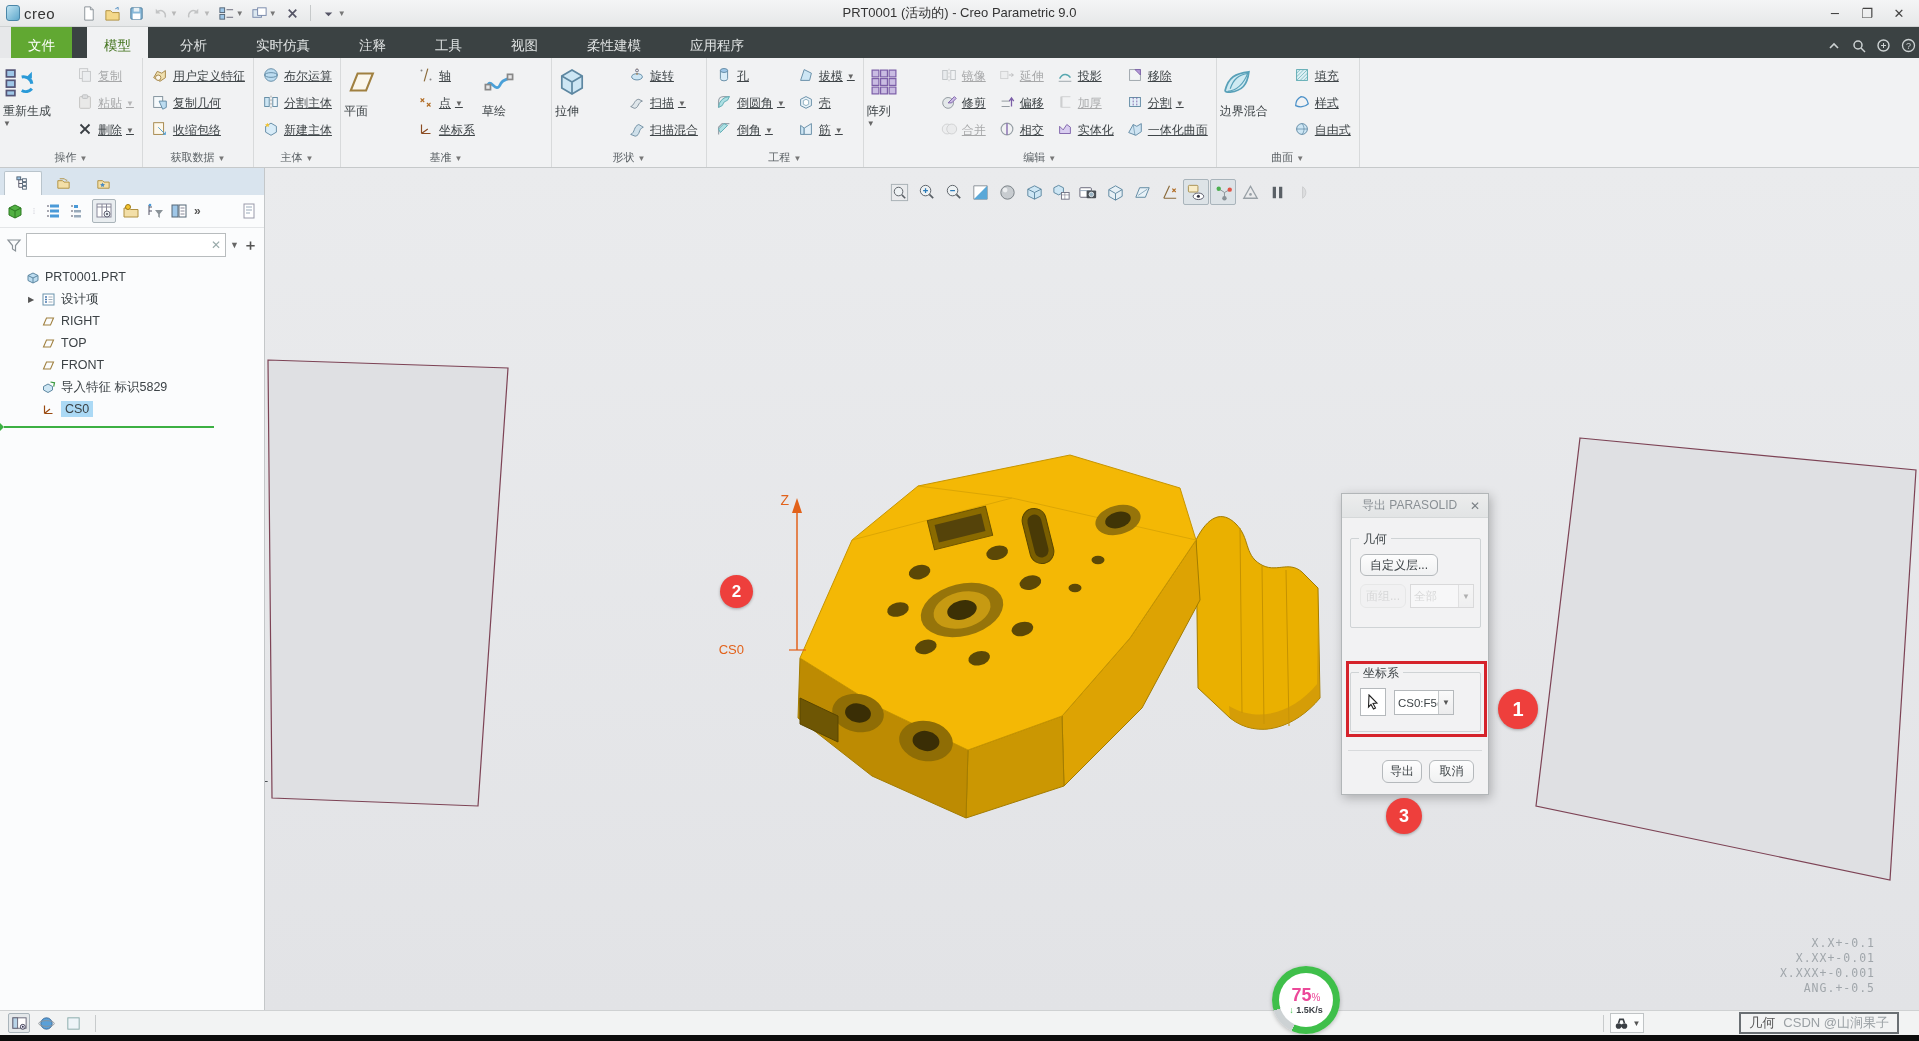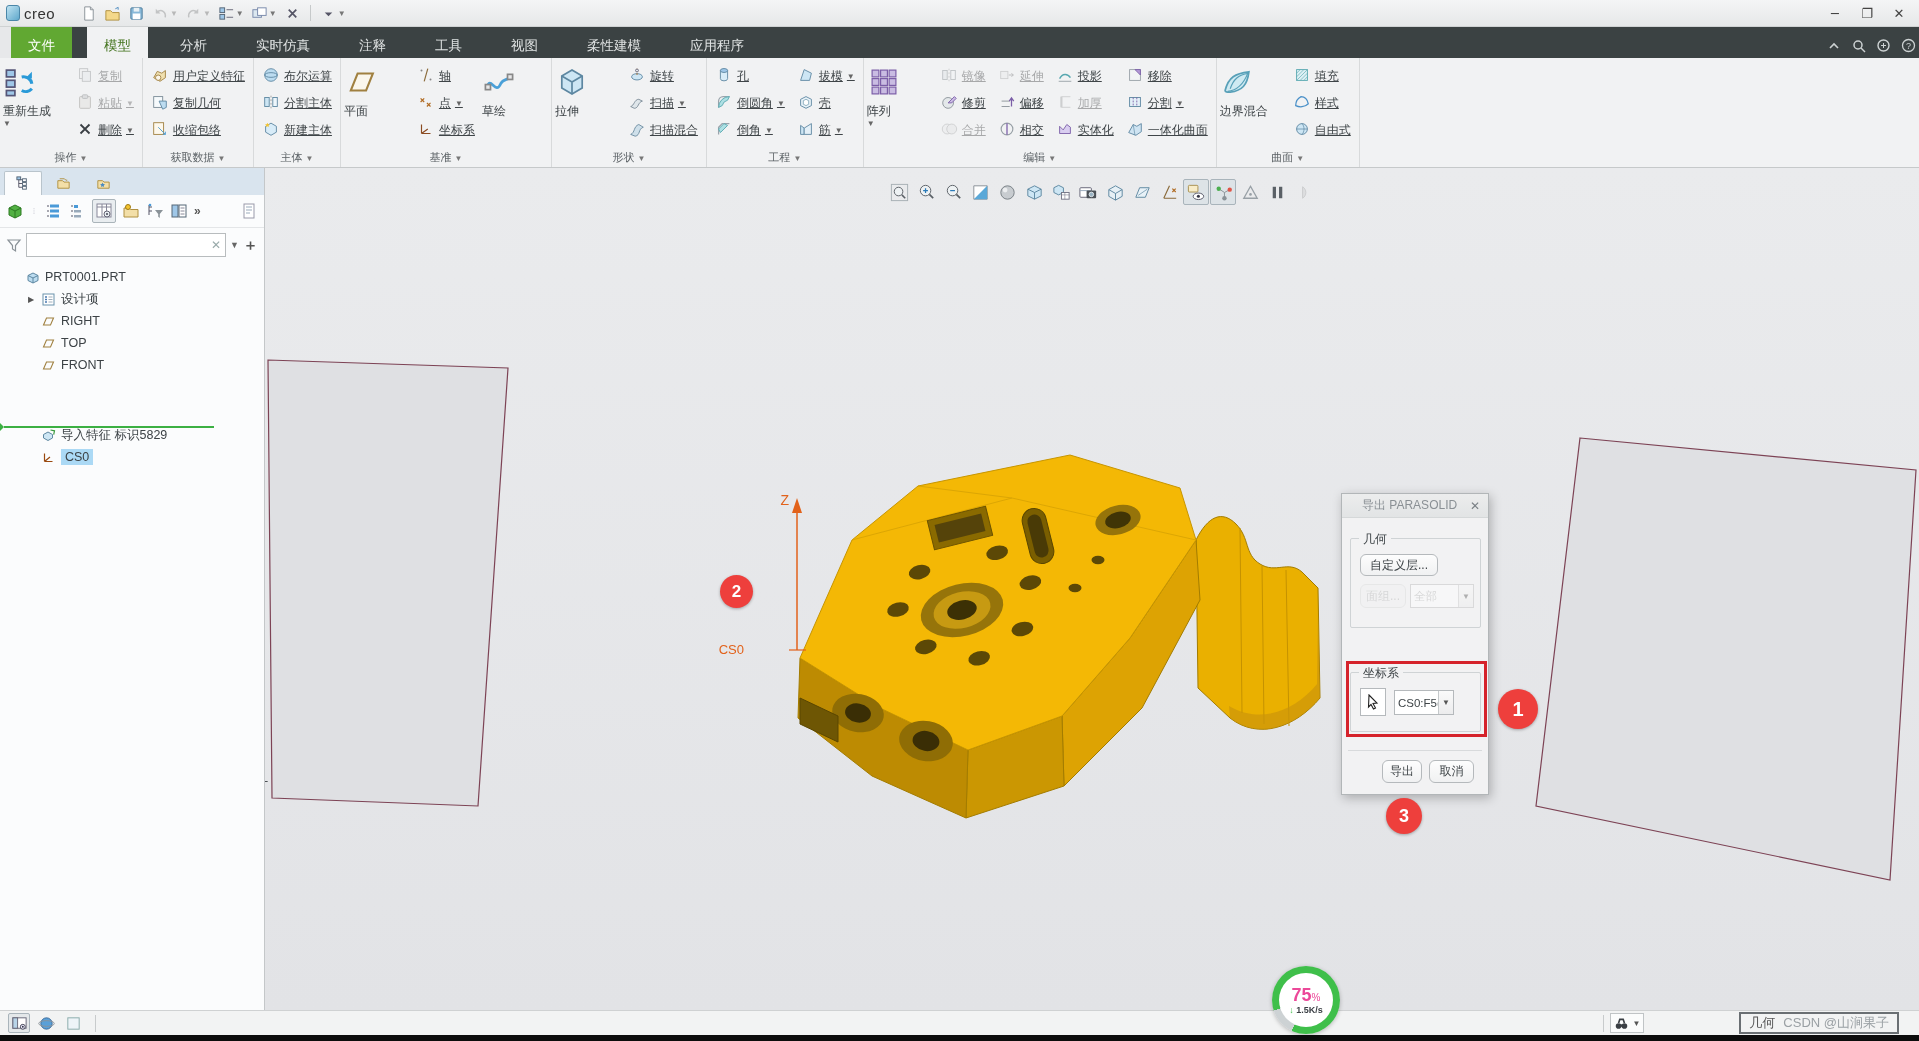--- a/index.html
+++ b/index.html
@@ -206,20 +206,21 @@
           </svg>
         </span>
         <span class="qat-sep"></span>
         <span class="qat-btn">
           <svg viewBox="0 0 18 18">
             <path d="M5 8h8l-4 4z" fill="#556"></path>
           </svg>
           <span class="mini-arr">▼</span>
         </span>
       </div>
+    <div class="win-title">PRT0001 (活动的) - Creo Parametric 9.0</div>
     <div class="win-controls">
       <span>─</span>
       <span>❐</span>
       <span>✕</span>
     </div>
   </header>
 
   <nav class="menubar" id="menubar">
       <div class="mtab file">文件</div>
       <div class="mtab active">模型</div>
@@ -927,21 +928,21 @@
             </svg>
             <span class="tlabel">TOP</span>
           </div>
           <div class="trow" style="padding-left: 26px;">
             <span class="texp"></span>
             <svg viewBox="0 0 15 15">
               <path d="M2.5 11l3-7h7l-3 7z" fill="none" stroke="#a08040" stroke-width="1.1"></path>
             </svg>
             <span class="tlabel">FRONT</span>
           </div>
-          <div class="trow" style="padding-left: 26px; margin-top: 48px;">
+          <div class="trow" style="padding-left: 26px;">
             <span class="texp"></span>
             <svg viewBox="0 0 15 15">
               <path d="M2.5 6.5L7 4l4.5 2.5V10L7 12.5 2.5 10z" fill="#cde6f4" stroke="#5d87a1"></path>
               <path d="M9.5 2l4 .8-.8 3.8" fill="none" stroke="#3a9a40" stroke-width="1.2"></path>
             </svg>
             <span class="tlabel">导入特征 标识5829</span>
           </div>
           <div class="trow" style="padding-left: 26px;">
             <span class="texp"></span>
             <svg viewBox="0 0 15 15">
@@ -984,20 +985,26 @@
       <div class="dbtn" style="left:87px;top:266px;width:45px;height:23px">取消</div>
     </div>
 
     <div class="red-rect"></div>
     <div id="badges">
         <div class="badge" style="left: 1498px; top: 521px; width: 40px; height: 40px; font-size: 20px;">1</div>
         <div class="badge" style="left: 720px; top: 407px; width: 33px; height: 33px; font-size: 17px;">2</div>
         <div class="badge" style="left: 1386px; top: 630px; width: 36px; height: 36px; font-size: 18px;">3</div>
       </div>
 
+    <div class="tols" id="tols">
+        <div>X.X+-0.1</div>
+        <div>X.XX+-0.01</div>
+        <div>X.XXX+-0.001</div>
+        <div>ANG.+-0.5</div>
+      </div>
   </main>
 
   <div class="zoomwidget">
     <div class="zoom-inner">
       <div class="zoom-pct">
         <span>75</span><span class="u">%</span>
       </div>
       <div class="zoom-rate">
         <span class="dn">↓</span>
         <span>1.5K/s</span>

